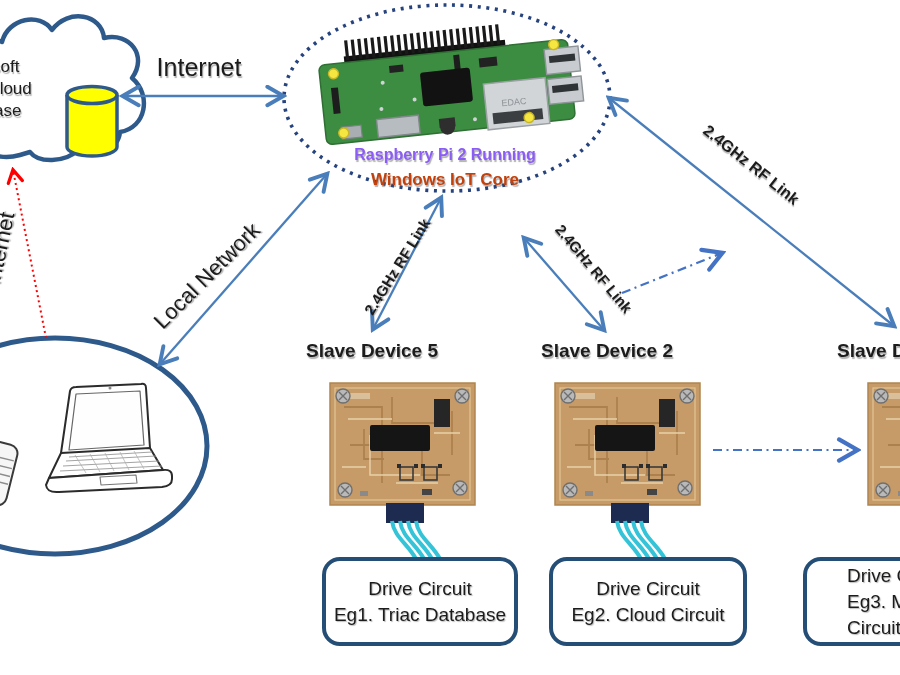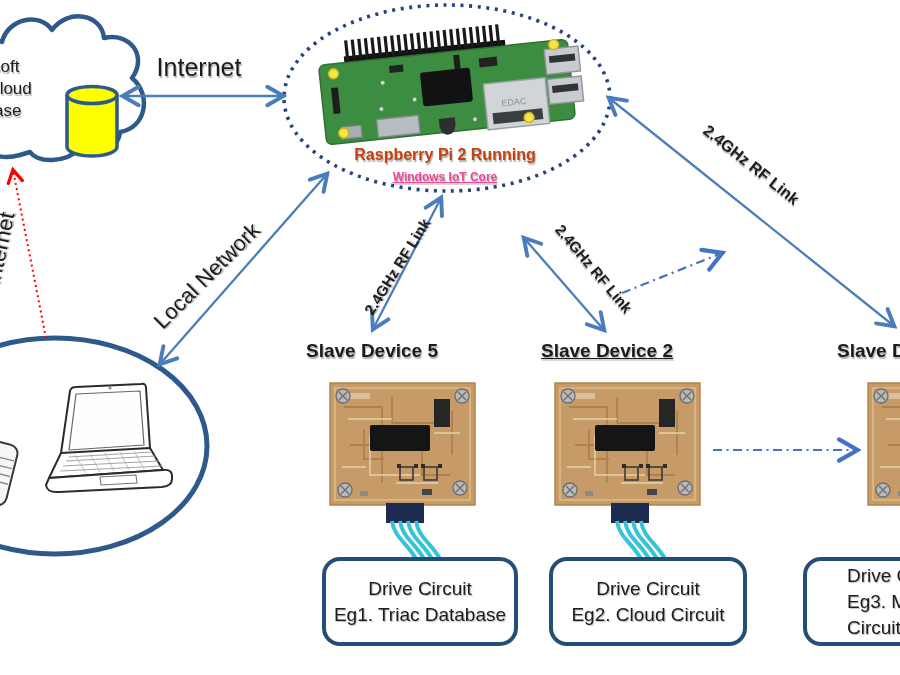--- a/index.html
+++ b/index.html
@@ -167,25 +167,25 @@
 <div class="lbl center" style="left:-60px;top:236px;width:120px;font-size:22px;transform:rotate(-78deg);">Internet</div>
 
 <div class="lbl center" style="left:107px;top:263px;width:200px;font-size:22px;transform:rotate(-45deg);">Local Network</div>
 
 <div class="lbl center bold" style="left:322px;top:258px;width:150px;font-size:15px;transform:rotate(-58deg);">2.4GHz RF Link</div>
 
 <div class="lbl center bold" style="left:519px;top:260px;width:150px;font-size:15px;transform:rotate(50deg);">2.4GHz RF Link</div>
 
 <div class="lbl center bold" style="left:671px;top:156px;width:160px;font-size:16px;transform:rotate(38.5deg);">2.4GHz RF Link</div>
 
-<div class="lbl center bold" style="left:305px;top:146px;width:280px;font-size:16px;color:#c2410c;">Raspberry Pi 2 Running</div>
-<div class="lbl center bold" style="left:305px;top:170px;width:280px;font-size:12px;color:#ec4899;text-decoration:underline;">Windows IoT Core</div>
+<div class="lbl center bold" style="left:305px;top:146px;width:280px;font-size:16px;color:#8b5cf6;">Raspberry Pi 2 Running</div>
+<div class="lbl center bold" style="left:305px;top:170px;width:280px;font-size:17px;color:#c2410c;">Windows IoT Core</div>
 
 <div class="lbl center bold" style="left:282px;top:340px;width:180px;font-size:19px;">Slave Device 5</div>
-<div class="lbl center bold" style="left:517px;top:340px;width:180px;font-size:19px;text-decoration:underline;">Slave Device 2</div>
+<div class="lbl center bold" style="left:517px;top:340px;width:180px;font-size:19px;">Slave Device 2</div>
 <div class="lbl bold" style="left:837px;top:340px;font-size:19px;">Slave Device 3</div>
 
 <div class="dbox" style="left:322px;top:557px;">
   <div>Drive Circuit</div>
   <div>Eg1. Triac Database</div>
 </div>
 <div class="dbox" style="left:549px;top:557px;width:198px;">
   <div>Drive Circuit</div>
   <div>Eg2. Cloud Circuit</div>
 </div>

